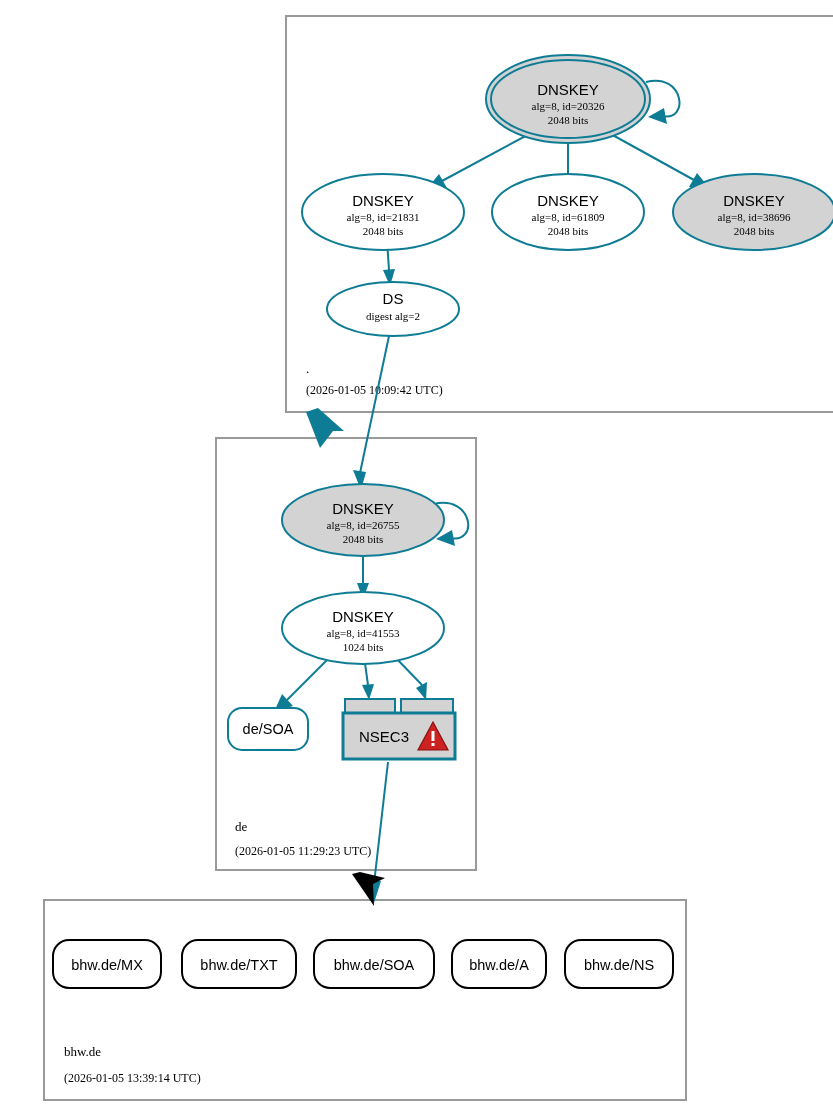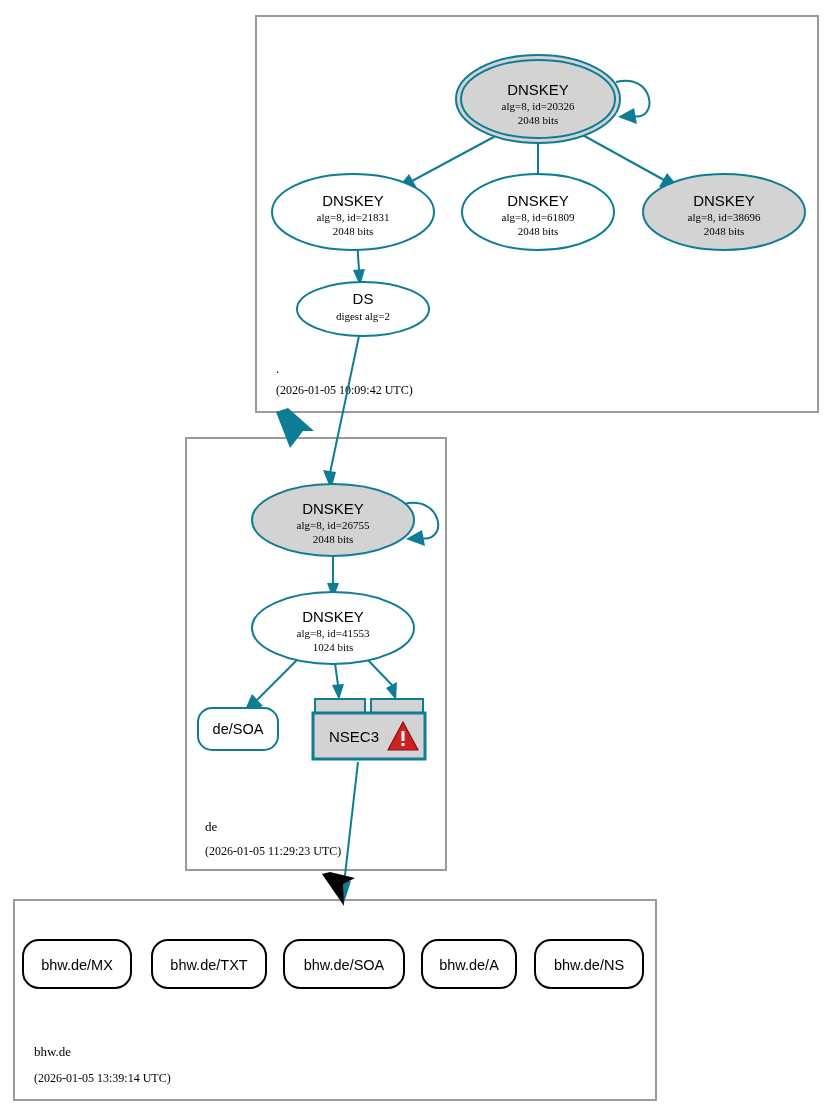--- a/index.html
+++ b/index.html
@@ -12,20 +12,21 @@
     height: 1117px;
     position: relative;
     font-family: "Liberation Sans", sans-serif;
     overflow: hidden;
   }
   #canvas {
     position: absolute;
     left: 0; top: 0;
     width: 684px;
     height: 1117px;
+    padding-left: 30px;
   }
   svg { display: block; }
   .zone-box {
     fill: none;
     stroke: #9a9a9a;
     stroke-width: 2;
   }
   .node-ellipse {
     stroke: #0e7c95;
     stroke-width: 2;

